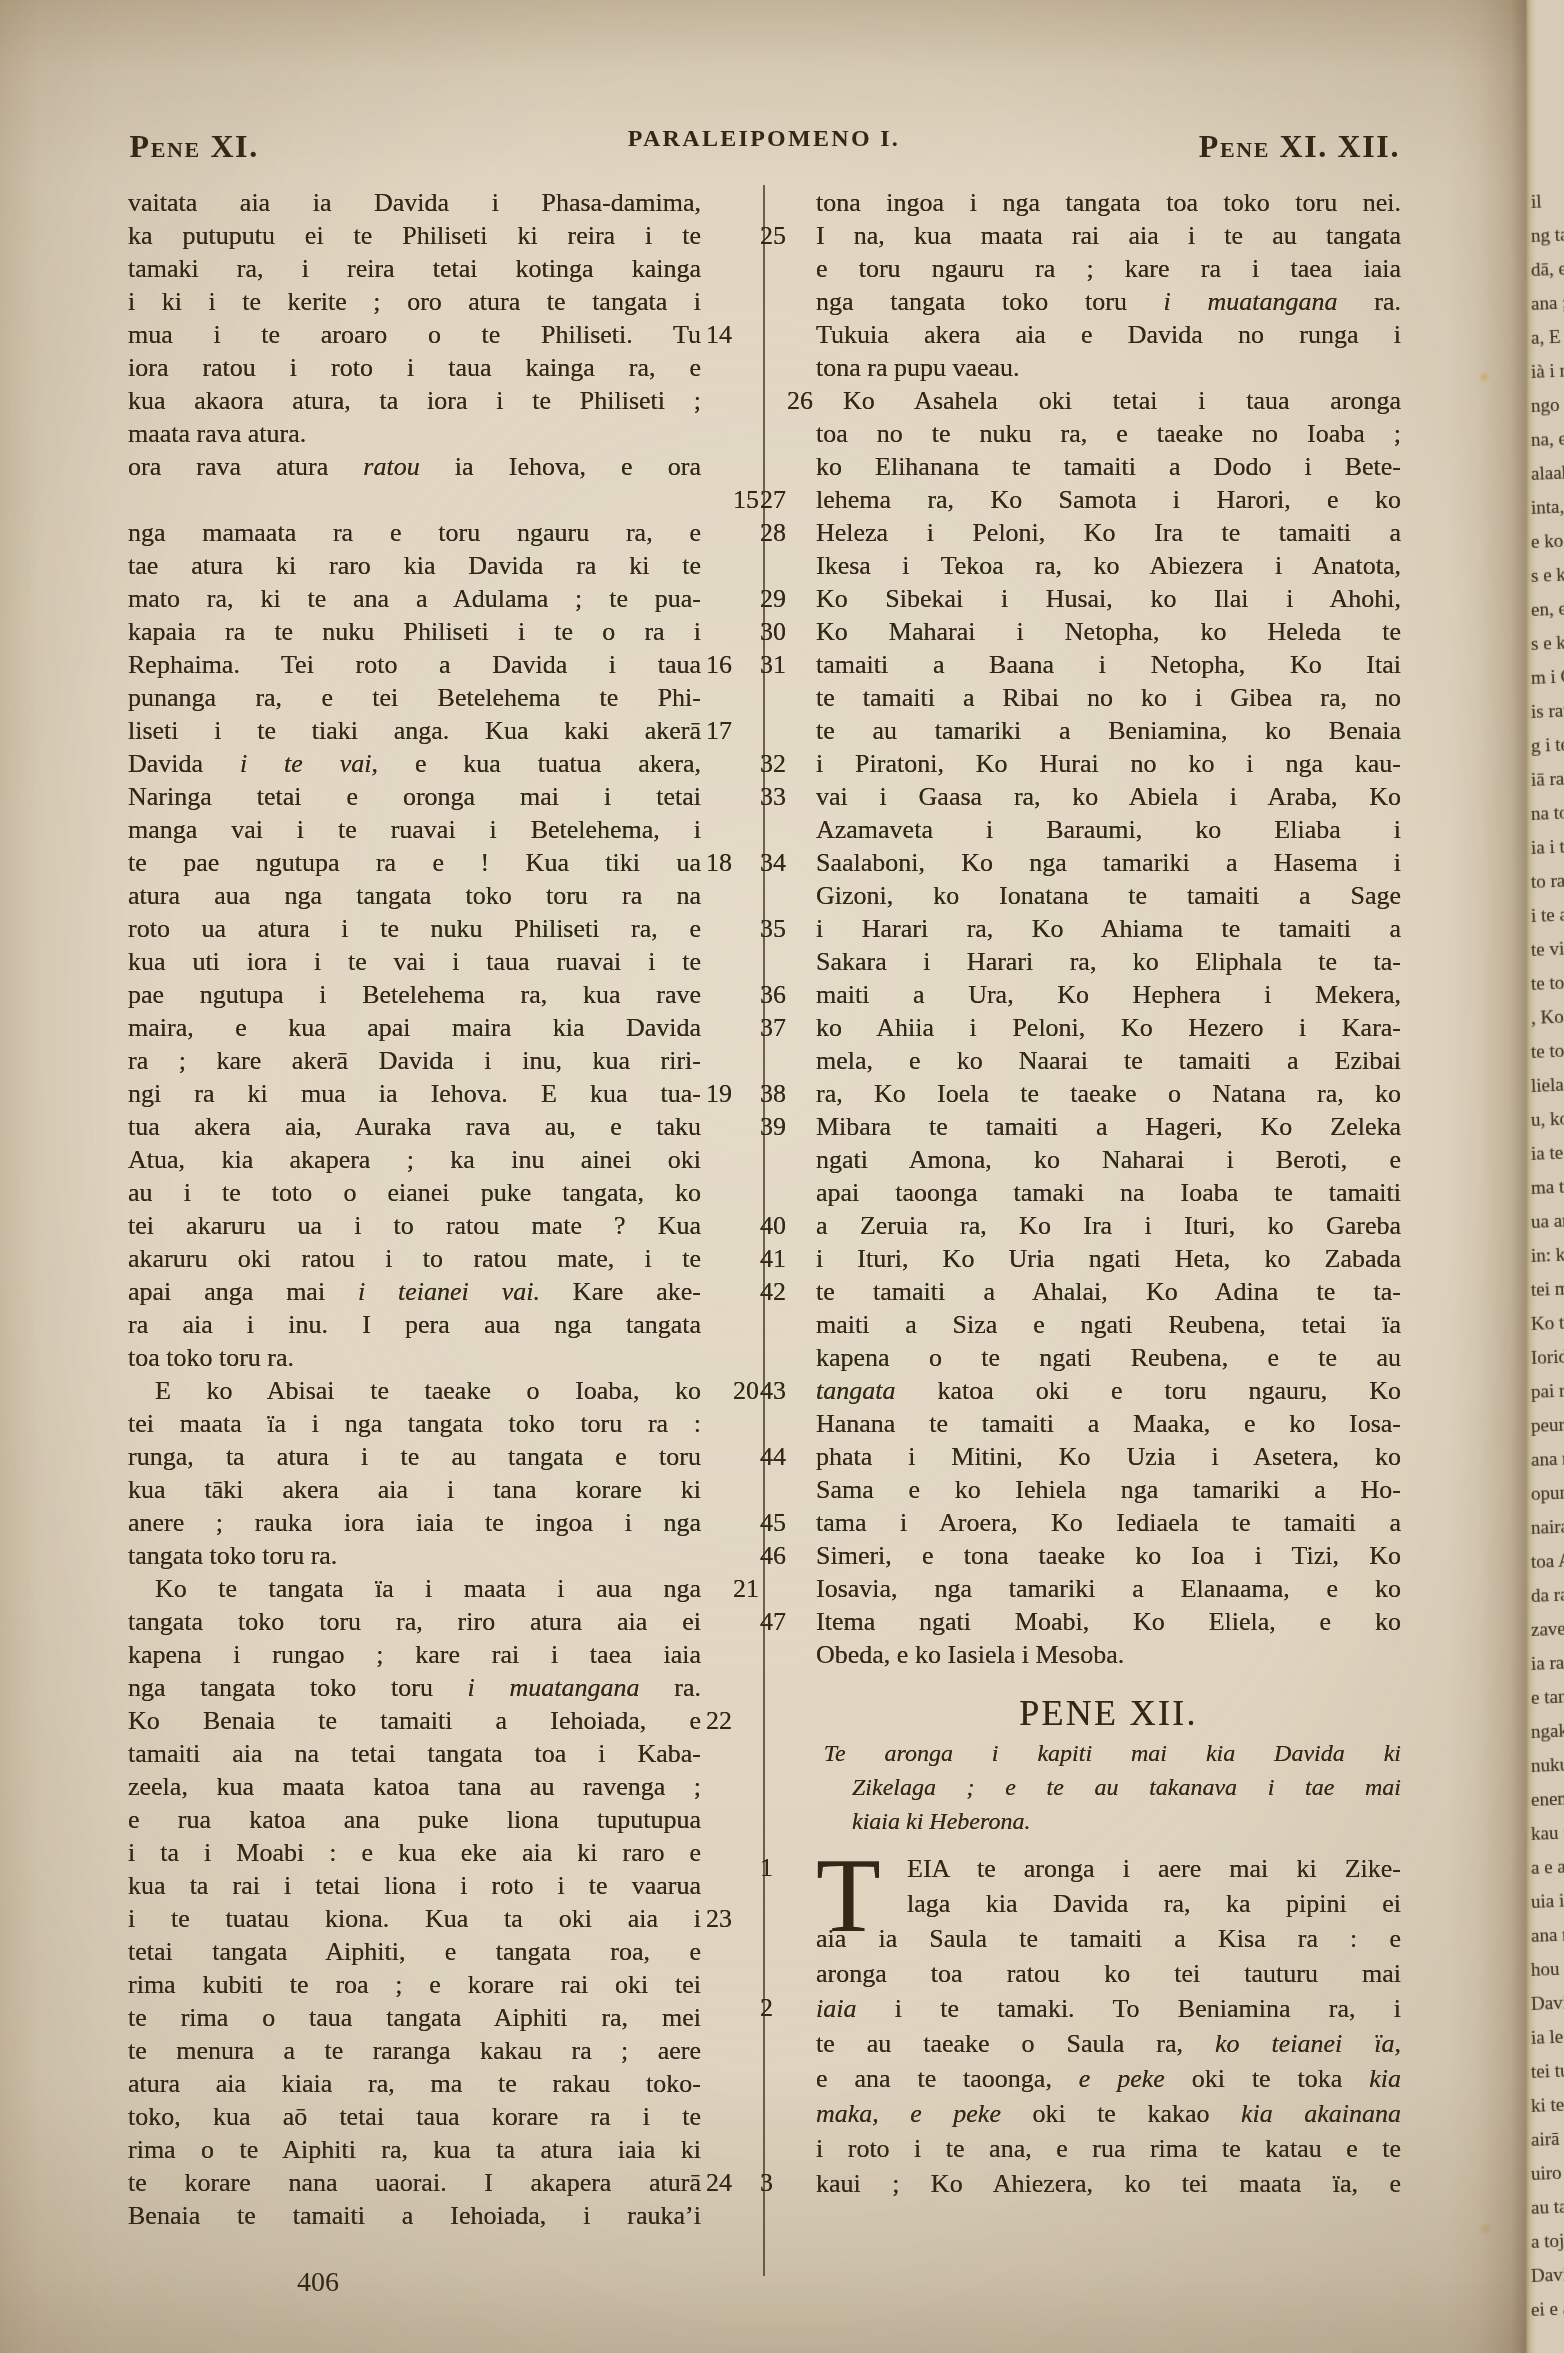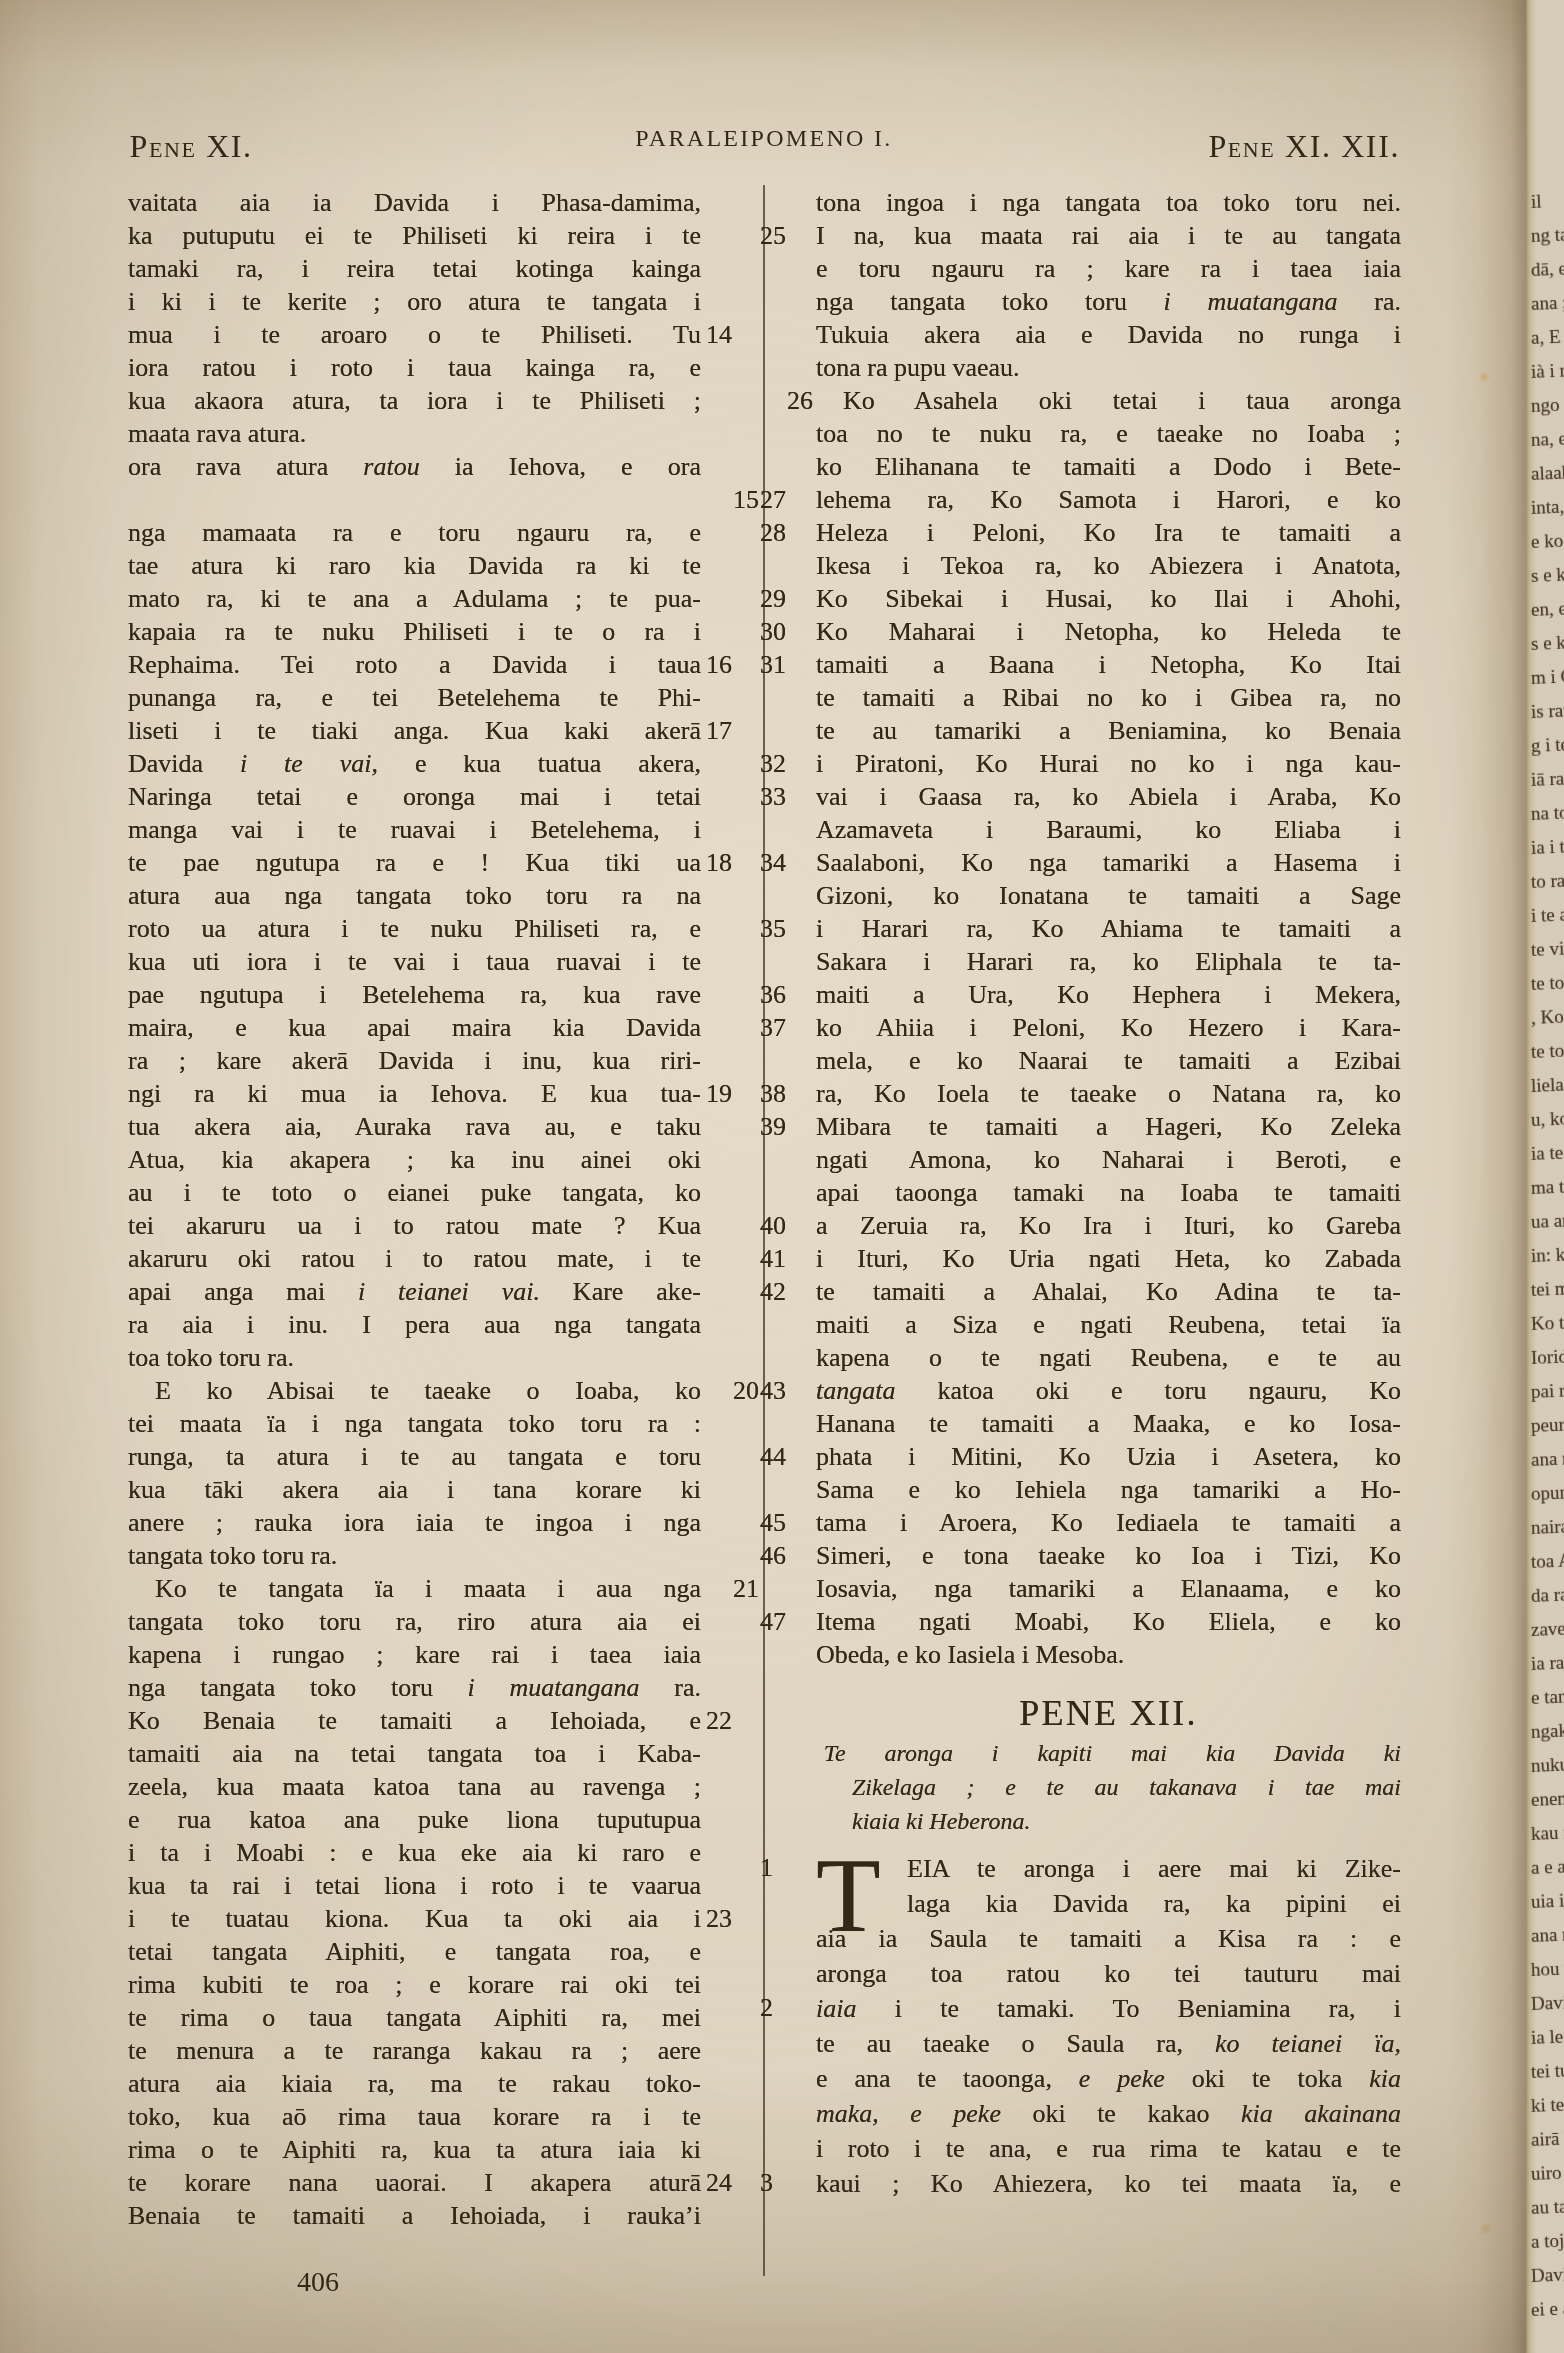--- a/index.html
+++ b/index.html
@@ -9,21 +9,21 @@
     color:#332818;
     background:
       radial-gradient(circle 5.5px at 1484px 377px, rgba(200,150,40,0.45), rgba(200,150,40,0) 6.3px),
       radial-gradient(circle 6.3px at 1486px 2229px, rgba(190,140,50,0.35), rgba(190,140,50,0) 7px),
       radial-gradient(ellipse 1174px 1643px at 48% 42%, rgba(255,252,240,0.20), rgba(255,252,240,0) 70%),
       linear-gradient(90deg, rgba(135,108,70,0.20) 0px, rgba(135,108,70,0.06) 39px, rgba(135,108,70,0) 110px),
       linear-gradient(180deg, rgba(125,100,62,0.30) 0px, rgba(125,100,62,0.10) 70px, rgba(125,100,62,0) 180px, rgba(125,100,62,0) 2081px, rgba(115,90,55,0.12) 2269px, rgba(105,82,50,0.24) 2354px),
       radial-gradient(ellipse at 50% 45%, rgba(0,0,0,0) 55%, rgba(88,66,38,0.14) 96%),
       #ded3be;
   }
-  .header{position:absolute;top:125px;left:128px;width:1272px;height:44px;}
+  .header{position:absolute;top:125px;left:128px;width:1272px;height:44px;font-weight:bold;}
   .h-left{position:absolute;left:1.6px;top:3.1px;font-variant:small-caps;font-size:32px;letter-spacing:1.6px;}
   .h-center{position:absolute;left:0;right:0;top:0;text-align:center;font-size:24px;letter-spacing:2.3px;}
   .h-right{position:absolute;right:0;top:3.1px;font-variant:small-caps;font-size:32px;letter-spacing:1.6px;margin-left:38px;}
 
   .rule{position:absolute;left:763px;top:185px;width:2.3px;height:2091px;background:rgba(62,48,30,0.72);}
 
   .col{position:absolute;top:186px;font-size:26px;}
   .col-left{left:128px;width:573px;}
   .col-right{left:816px;width:585px;}
 
@@ -122,21 +122,21 @@
     <div class="line"><span class="lt"><span>zeela, kua maata katoa tana au ravenga ;</span></span></div>
     <div class="line"><span class="lt"><span>e rua katoa ana puke liona tuputupua</span></span></div>
     <div class="line"><span class="lt"><span>i ta i Moabi : e kua eke aia ki raro e</span></span></div>
     <div class="line"><span class="lt"><span>kua ta rai i tetai liona i roto i te vaarua</span></span></div>
     <div class="line"><span class="vnum">23</span><span class="lt"><span>i te tuatau kiona.  Kua ta oki aia i</span></span></div>
     <div class="line"><span class="lt"><span>tetai tangata Aiphiti, e tangata roa, e</span></span></div>
     <div class="line"><span class="lt"><span>rima kubiti te roa ; e korare rai oki tei</span></span></div>
     <div class="line"><span class="lt"><span>te rima o taua tangata Aiphiti ra, mei</span></span></div>
     <div class="line"><span class="lt"><span>te menura a te raranga kakau ra ; aere</span></span></div>
     <div class="line"><span class="lt"><span>atura aia kiaia ra, ma te rakau toko-</span></span></div>
-    <div class="line"><span class="lt"><span>toko, kua aō rima taua korare ra i te</span></span></div>
+    <div class="line"><span class="lt"><span>toko, kua aō tetai taua korare ra i te</span></span></div>
     <div class="line"><span class="lt"><span>rima o te Aiphiti ra, kua ta atura iaia ki</span></span></div>
     <div class="line"><span class="vnum">24</span><span class="lt"><span>te korare nana uaorai.  I akapera aturā</span></span></div>
     <div class="line"><span class="lt"><span>Benaia te tamaiti a Iehoiada, i rauka’i</span></span></div>
   </div>
 <div class="col col-right" id="col-right">
     <div class="line"><span class="lt"><span>tona ingoa i nga tangata toa toko toru nei.</span></span></div>
     <div class="line"><span class="vnum">25</span><span class="lt"><span>I na, kua maata rai aia i te au tangata</span></span></div>
     <div class="line"><span class="lt"><span>e toru ngauru ra ; kare ra i taea iaia</span></span></div>
     <div class="line"><span class="lt"><span>nga tangata toko toru </span><i>i muatangana</i><span> ra.</span></span></div>
     <div class="line"><span class="lt"><span>Tukuia akera aia e Davida no runga i</span></span></div>

